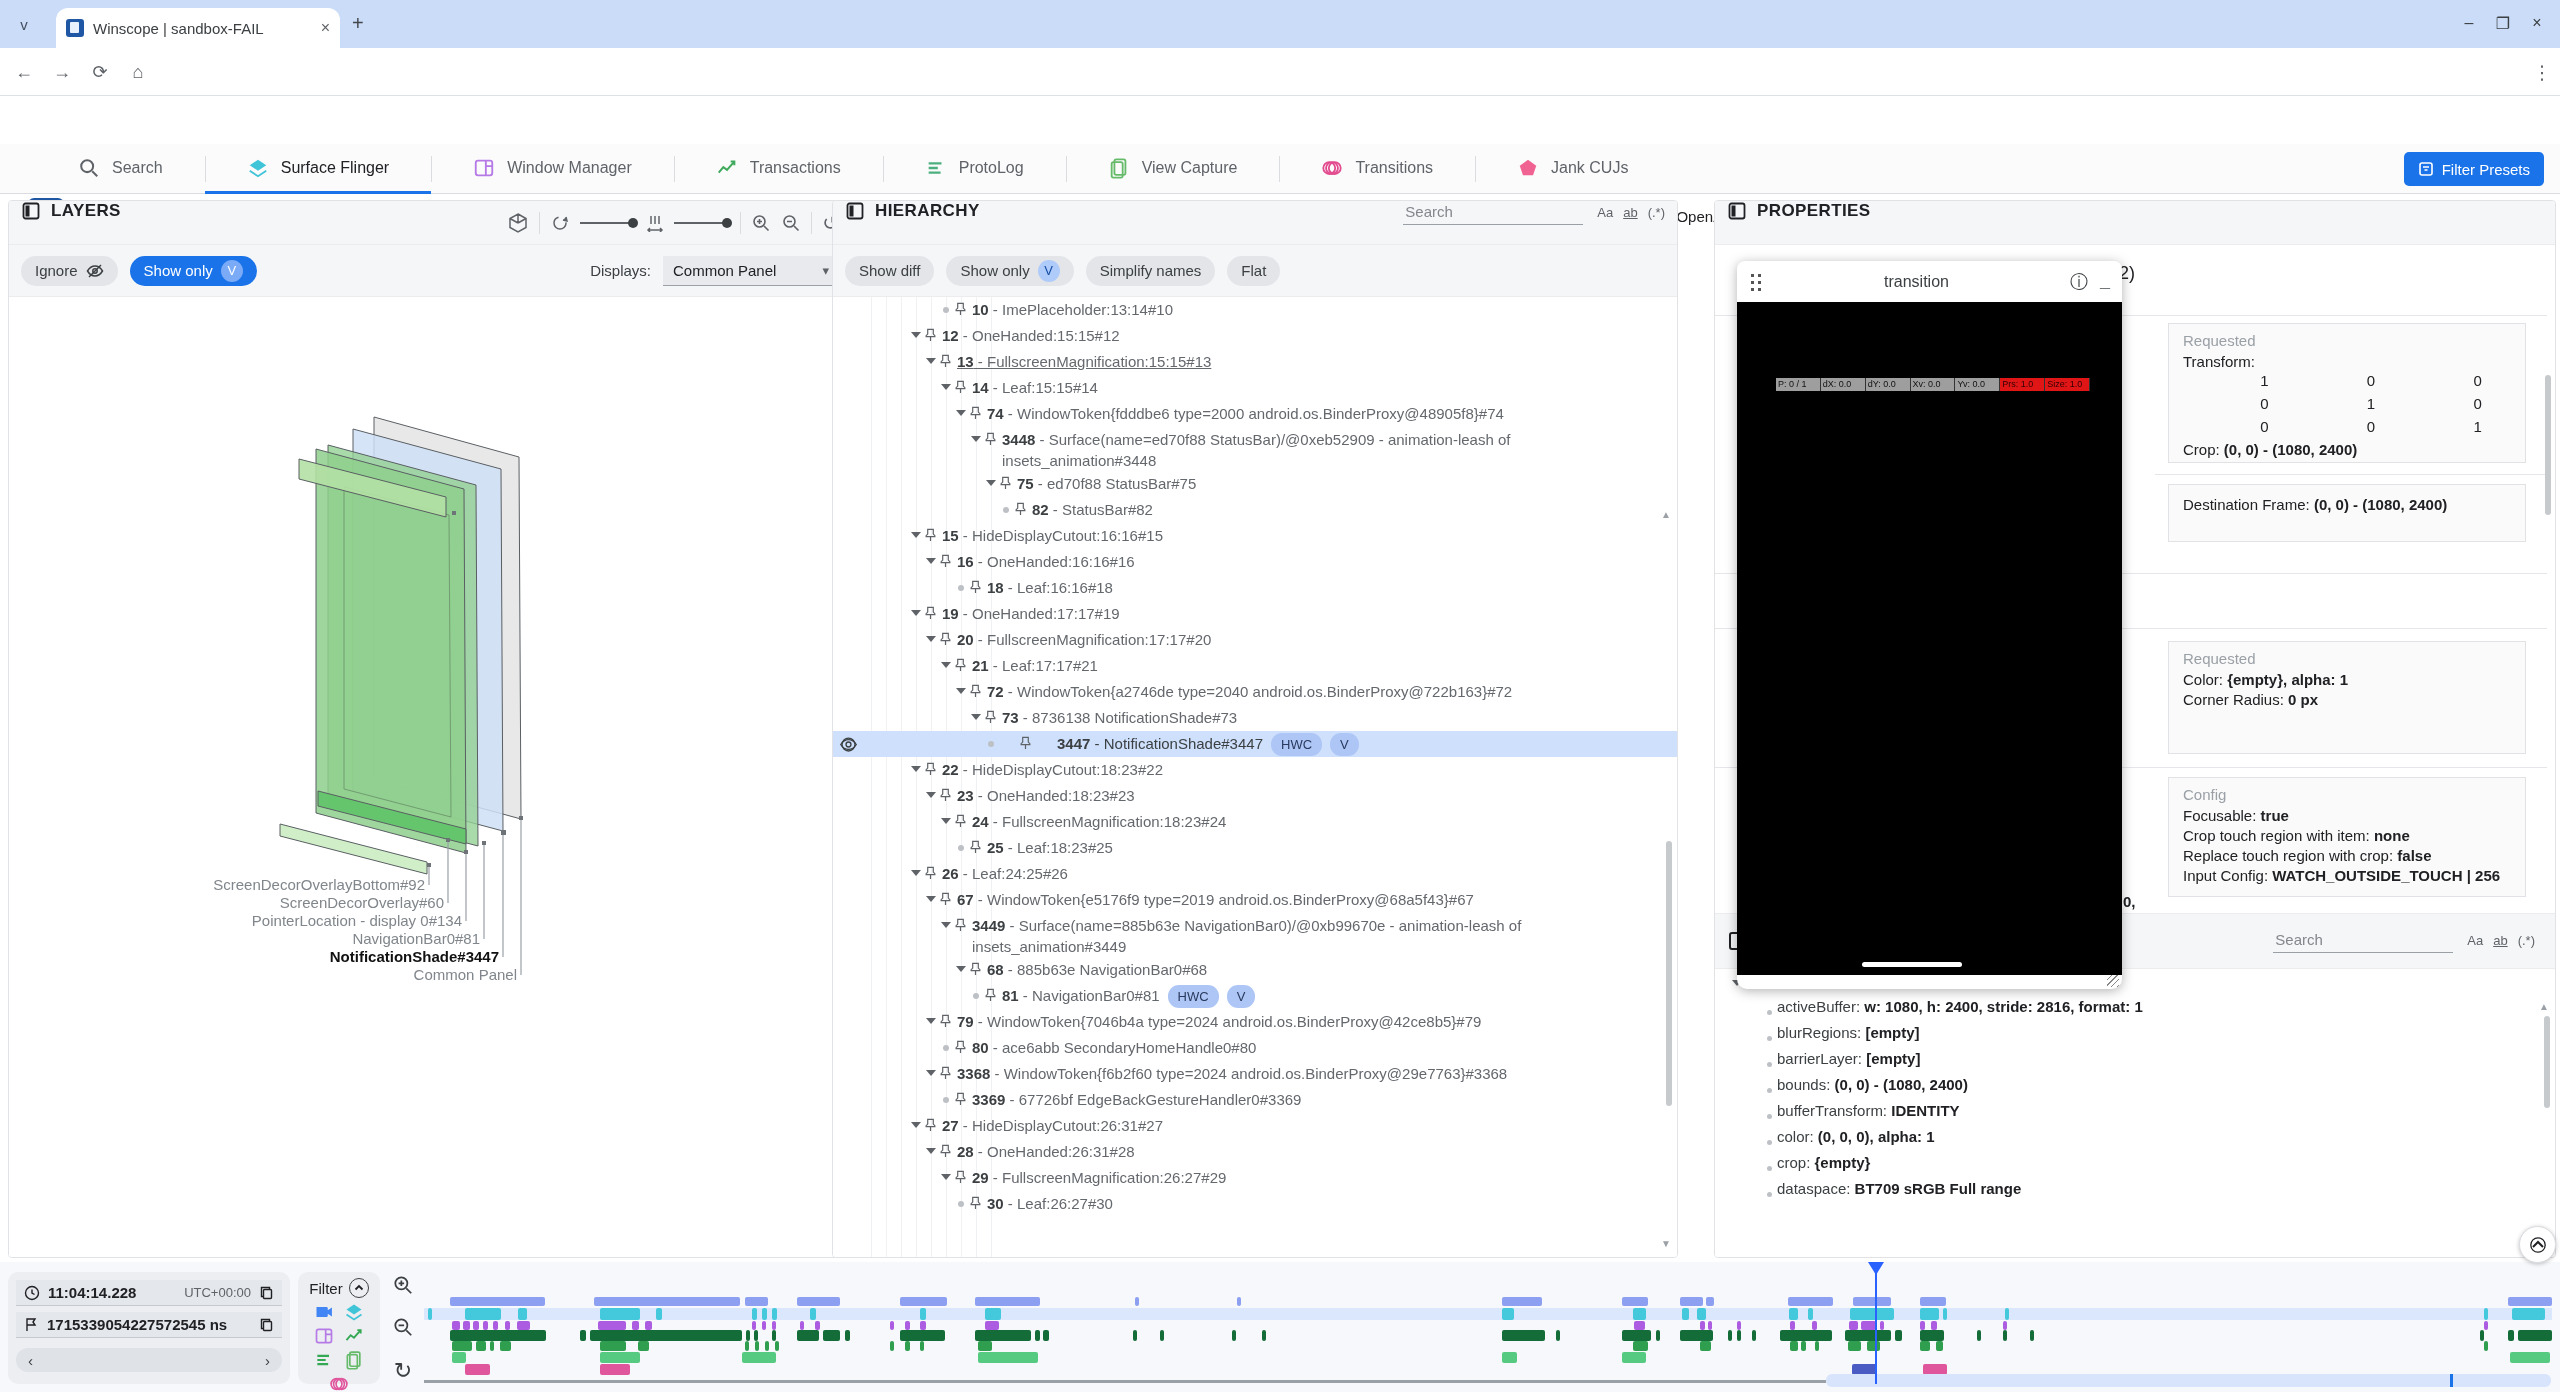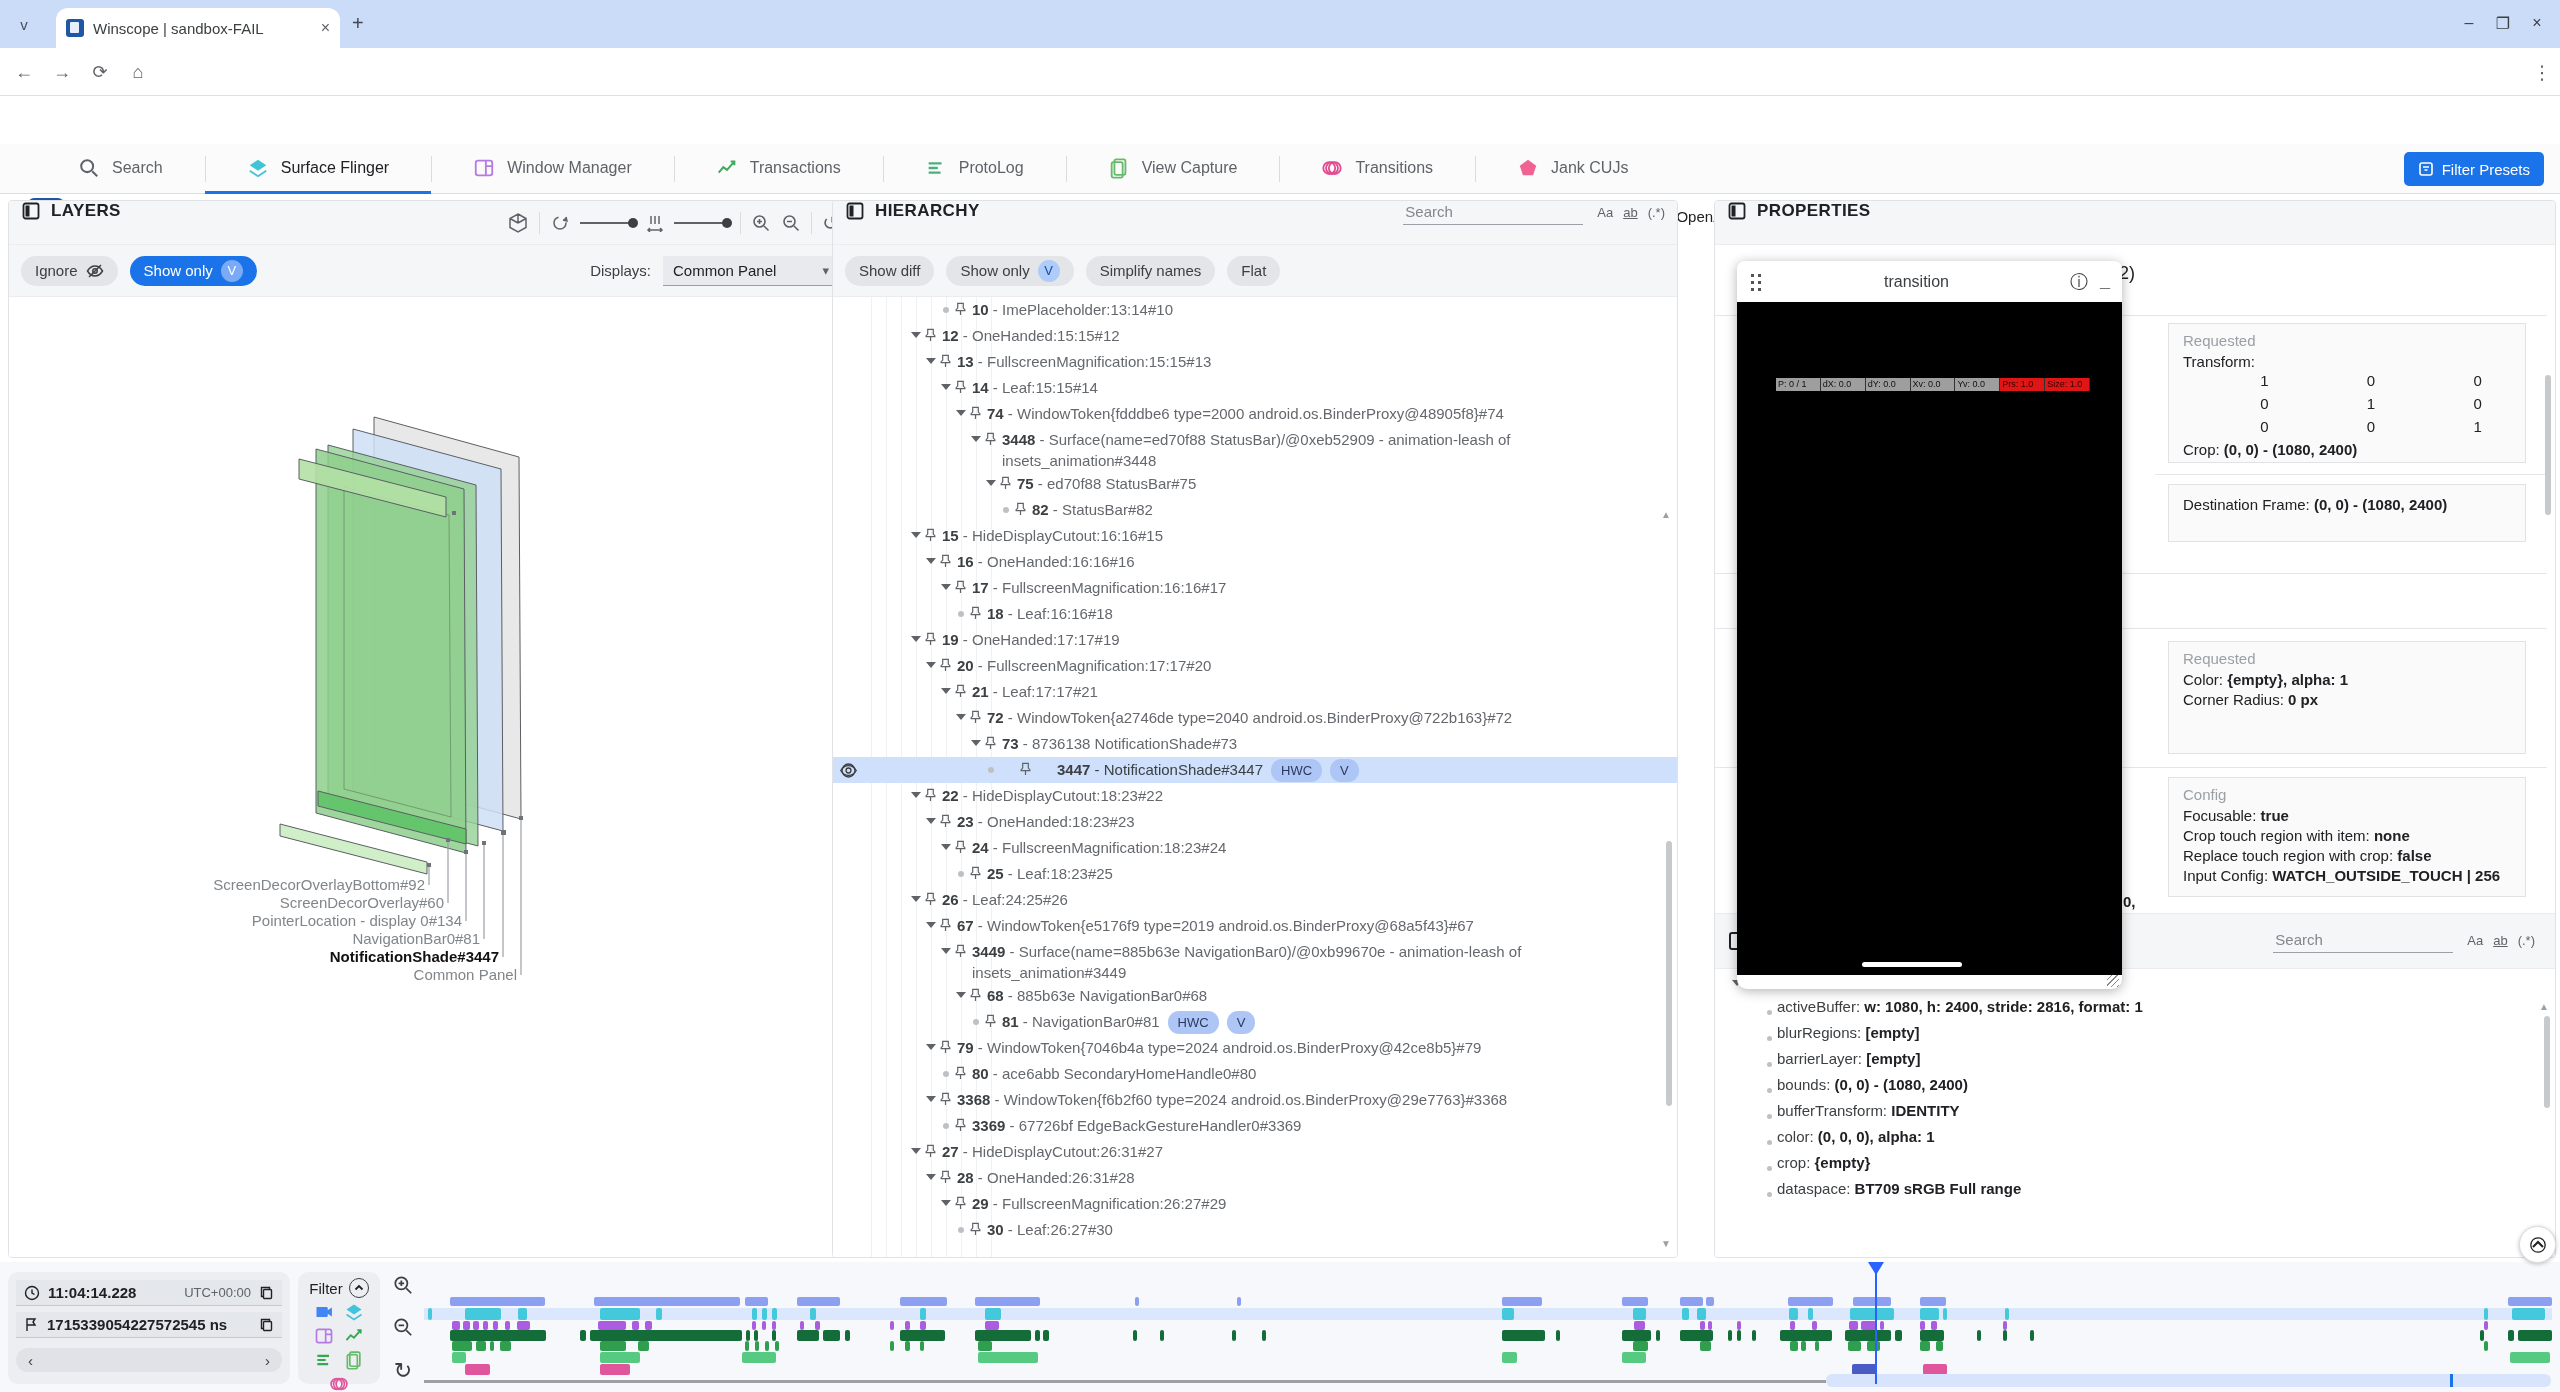--- a/index.html
+++ b/index.html
@@ -470,118 +470,107 @@
           <span class="marker">
             <span class="caret"></span>
           </span>
       <span class="pinw">
         <svg width="13" height="15" viewBox="0 0 14 16" fill="none" stroke="#5f6368" stroke-width="1.3">
           <path d="M4 1.5h6v5l1.7 1.7v1H2.3v-1L4 6.5zM7 9.5V14"></path>
             </svg>
           </span>
       <span class="lbl"><span class="num">12</span> - OneHanded:15:15#12</span>
         </div>
+        <div class="trow clickable" style="padding-left: 90px; text-decoration: underline;">
+          <span class="marker">
+            <span class="caret"></span>
+          </span>
+      <span class="pinw">
+        <svg width="13" height="15" viewBox="0 0 14 16" fill="none" stroke="#5f6368" stroke-width="1.3">
+          <path d="M4 1.5h6v5l1.7 1.7v1H2.3v-1L4 6.5zM7 9.5V14"></path>
+            </svg>
+          </span>
+      <span class="lbl"><span class="num">13</span> - FullscreenMagnification:15:15#13</span>
+        </div>
+        <div class="trow clickable" style="padding-left: 105px;">
+          <span class="marker">
+            <span class="caret"></span>
+          </span>
+      <span class="pinw">
+        <svg width="13" height="15" viewBox="0 0 14 16" fill="none" stroke="#5f6368" stroke-width="1.3">
+          <path d="M4 1.5h6v5l1.7 1.7v1H2.3v-1L4 6.5zM7 9.5V14"></path>
+            </svg>
+          </span>
+      <span class="lbl"><span class="num">14</span> - Leaf:15:15#14</span>
+        </div>
+        <div class="trow clickable" style="padding-left: 120px;">
+          <span class="marker">
+            <span class="caret"></span>
+          </span>
+      <span class="pinw">
+        <svg width="13" height="15" viewBox="0 0 14 16" fill="none" stroke="#5f6368" stroke-width="1.3">
+          <path d="M4 1.5h6v5l1.7 1.7v1H2.3v-1L4 6.5zM7 9.5V14"></path>
+            </svg>
+          </span>
+      <span class="lbl"><span class="num">74</span> - WindowToken{fdddbe6 type=2000 android.os.BinderProxy@48905f8}#74</span>
+        </div>
+        <div class="trow clickable" style="padding-left: 135px;">
+          <span class="marker">
+            <span class="caret"></span>
+          </span>
+      <span class="pinw">
+        <svg width="13" height="15" viewBox="0 0 14 16" fill="none" stroke="#5f6368" stroke-width="1.3">
+          <path d="M4 1.5h6v5l1.7 1.7v1H2.3v-1L4 6.5zM7 9.5V14"></path>
+            </svg>
+          </span>
+      <span class="lbl"><span class="num">3448</span> - Surface(name=ed70f88 StatusBar)/@0xeb52909 - animation-leash of insets_animation#3448</span>
+        </div>
+        <div class="trow clickable" style="padding-left: 150px;">
+          <span class="marker">
+            <span class="caret"></span>
+          </span>
+      <span class="pinw">
+        <svg width="13" height="15" viewBox="0 0 14 16" fill="none" stroke="#5f6368" stroke-width="1.3">
+          <path d="M4 1.5h6v5l1.7 1.7v1H2.3v-1L4 6.5zM7 9.5V14"></path>
+            </svg>
+          </span>
+      <span class="lbl"><span class="num">75</span> - ed70f88 StatusBar#75</span>
+        </div>
+        <div class="trow clickable" style="padding-left: 165px;">
+          <span class="marker">
+            <span class="dotleaf"></span>
+          </span>
+      <span class="pinw">
+        <svg width="13" height="15" viewBox="0 0 14 16" fill="none" stroke="#5f6368" stroke-width="1.3">
+          <path d="M4 1.5h6v5l1.7 1.7v1H2.3v-1L4 6.5zM7 9.5V14"></path>
+            </svg>
+          </span>
+      <span class="lbl"><span class="num">82</span> - StatusBar#82</span>
+        </div>
+        <div class="trow clickable" style="padding-left: 75px;">
+          <span class="marker">
+            <span class="caret"></span>
+          </span>
+      <span class="pinw">
+        <svg width="13" height="15" viewBox="0 0 14 16" fill="none" stroke="#5f6368" stroke-width="1.3">
+          <path d="M4 1.5h6v5l1.7 1.7v1H2.3v-1L4 6.5zM7 9.5V14"></path>
+            </svg>
+          </span>
+      <span class="lbl"><span class="num">15</span> - HideDisplayCutout:16:16#15</span>
+        </div>
         <div class="trow clickable" style="padding-left: 90px;">
           <span class="marker">
             <span class="caret"></span>
           </span>
       <span class="pinw">
         <svg width="13" height="15" viewBox="0 0 14 16" fill="none" stroke="#5f6368" stroke-width="1.3">
           <path d="M4 1.5h6v5l1.7 1.7v1H2.3v-1L4 6.5zM7 9.5V14"></path>
             </svg>
           </span>
-      <span class="lbl"><span class="num">13</span> - FullscreenMagnification:15:15#13</span>
-        </div>
-        <div class="trow clickable" style="padding-left: 105px;">
-          <span class="marker">
-            <span class="caret"></span>
-          </span>
-      <span class="pinw">
-        <svg width="13" height="15" viewBox="0 0 14 16" fill="none" stroke="#5f6368" stroke-width="1.3">
-          <path d="M4 1.5h6v5l1.7 1.7v1H2.3v-1L4 6.5zM7 9.5V14"></path>
-            </svg>
-          </span>
-      <span class="lbl"><span class="num">14</span> - Leaf:15:15#14</span>
-        </div>
-        <div class="trow clickable" style="padding-left: 120px;">
-          <span class="marker">
-            <span class="caret"></span>
-          </span>
-      <span class="pinw">
-        <svg width="13" height="15" viewBox="0 0 14 16" fill="none" stroke="#5f6368" stroke-width="1.3">
-          <path d="M4 1.5h6v5l1.7 1.7v1H2.3v-1L4 6.5zM7 9.5V14"></path>
-            </svg>
-          </span>
-      <span class="lbl"><span class="num">74</span> - WindowToken{fdddbe6 type=2000 android.os.BinderProxy@48905f8}#74</span>
-        </div>
-        <div class="trow clickable" style="padding-left: 135px;">
-          <span class="marker">
-            <span class="caret"></span>
-          </span>
-      <span class="pinw">
-        <svg width="13" height="15" viewBox="0 0 14 16" fill="none" stroke="#5f6368" stroke-width="1.3">
-          <path d="M4 1.5h6v5l1.7 1.7v1H2.3v-1L4 6.5zM7 9.5V14"></path>
-            </svg>
-          </span>
-      <span class="lbl"><span class="num">3448</span> - Surface(name=ed70f88 StatusBar)/@0xeb52909 - animation-leash of insets_animation#3448</span>
-        </div>
-        <div class="trow clickable" style="padding-left: 150px;">
-          <span class="marker">
-            <span class="caret"></span>
-          </span>
-      <span class="pinw">
-        <svg width="13" height="15" viewBox="0 0 14 16" fill="none" stroke="#5f6368" stroke-width="1.3">
-          <path d="M4 1.5h6v5l1.7 1.7v1H2.3v-1L4 6.5zM7 9.5V14"></path>
-            </svg>
-          </span>
-      <span class="lbl"><span class="num">75</span> - ed70f88 StatusBar#75</span>
-        </div>
-        <div class="trow clickable" style="padding-left: 165px;">
-          <span class="marker">
-            <span class="dotleaf"></span>
-          </span>
-      <span class="pinw">
-        <svg width="13" height="15" viewBox="0 0 14 16" fill="none" stroke="#5f6368" stroke-width="1.3">
-          <path d="M4 1.5h6v5l1.7 1.7v1H2.3v-1L4 6.5zM7 9.5V14"></path>
-            </svg>
-          </span>
-      <span class="lbl"><span class="num">82</span> - StatusBar#82</span>
-        </div>
-        <div class="trow clickable" style="padding-left: 75px;">
-          <span class="marker">
-            <span class="caret"></span>
-          </span>
-      <span class="pinw">
-        <svg width="13" height="15" viewBox="0 0 14 16" fill="none" stroke="#5f6368" stroke-width="1.3">
-          <path d="M4 1.5h6v5l1.7 1.7v1H2.3v-1L4 6.5zM7 9.5V14"></path>
-            </svg>
-          </span>
-      <span class="lbl"><span class="num">15</span> - HideDisplayCutout:16:16#15</span>
-        </div>
-        <div class="trow clickable" style="padding-left: 90px;">
-          <span class="marker">
-            <span class="caret"></span>
-          </span>
-      <span class="pinw">
-        <svg width="13" height="15" viewBox="0 0 14 16" fill="none" stroke="#5f6368" stroke-width="1.3">
-          <path d="M4 1.5h6v5l1.7 1.7v1H2.3v-1L4 6.5zM7 9.5V14"></path>
-            </svg>
-          </span>
       <span class="lbl"><span class="num">16</span> - OneHanded:16:16#16</span>
-        </div>
-        <div class="trow clickable" style="padding-left: 105px;">
-          <span class="marker">
-            <span class="caret"></span>
-          </span>
-      <span class="pinw">
-        <svg width="13" height="15" viewBox="0 0 14 16" fill="none" stroke="#5f6368" stroke-width="1.3">
-          <path d="M4 1.5h6v5l1.7 1.7v1H2.3v-1L4 6.5zM7 9.5V14"></path>
-            </svg>
-          </span>
-      <span class="lbl"><span class="num">17</span> - FullscreenMagnification:16:16#17</span>
         </div>
         <div class="trow clickable" style="padding-left: 120px;">
           <span class="marker">
             <span class="dotleaf"></span>
           </span>
       <span class="pinw">
         <svg width="13" height="15" viewBox="0 0 14 16" fill="none" stroke="#5f6368" stroke-width="1.3">
           <path d="M4 1.5h6v5l1.7 1.7v1H2.3v-1L4 6.5zM7 9.5V14"></path>
             </svg>
           </span>

